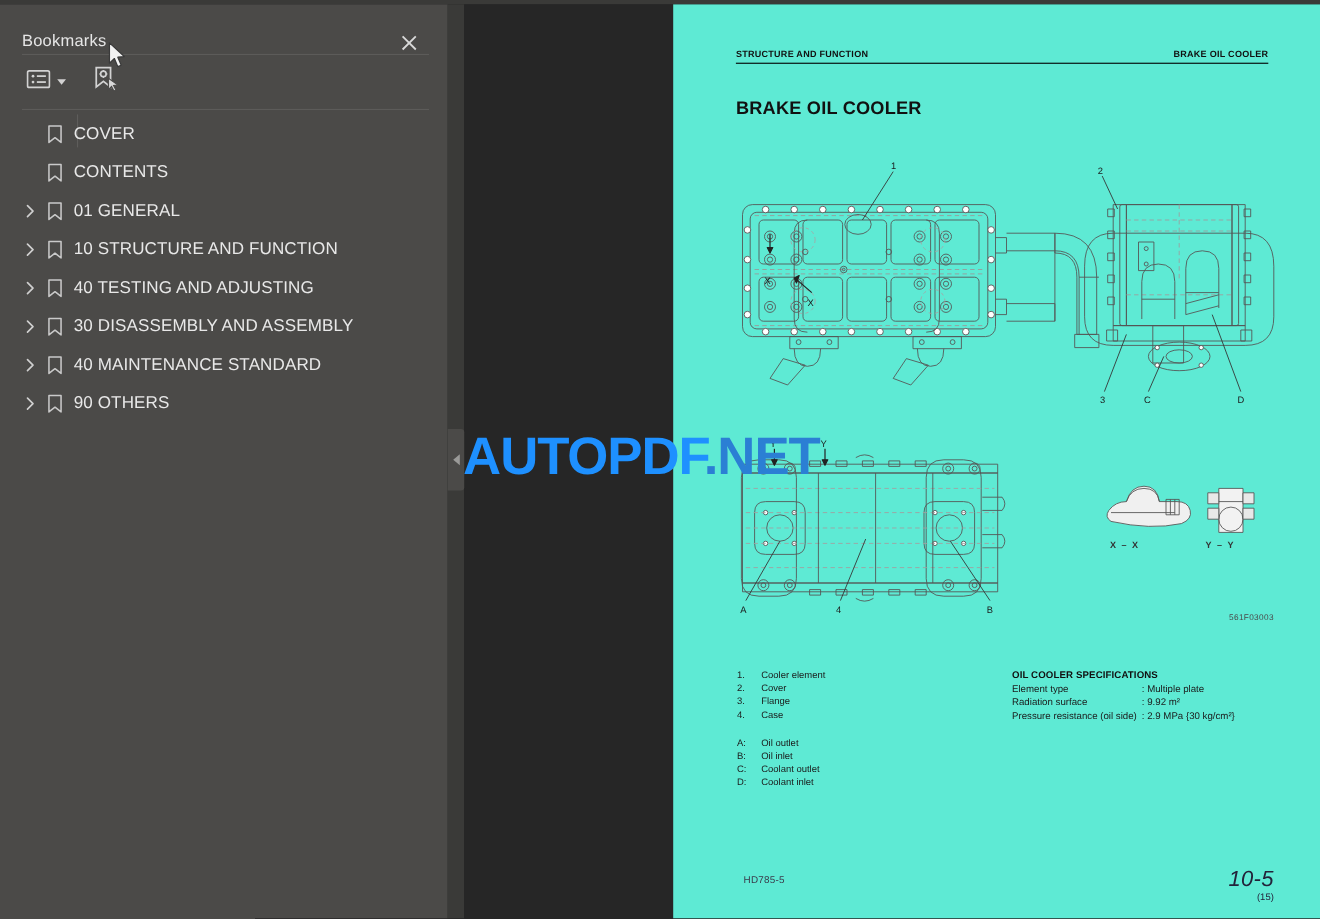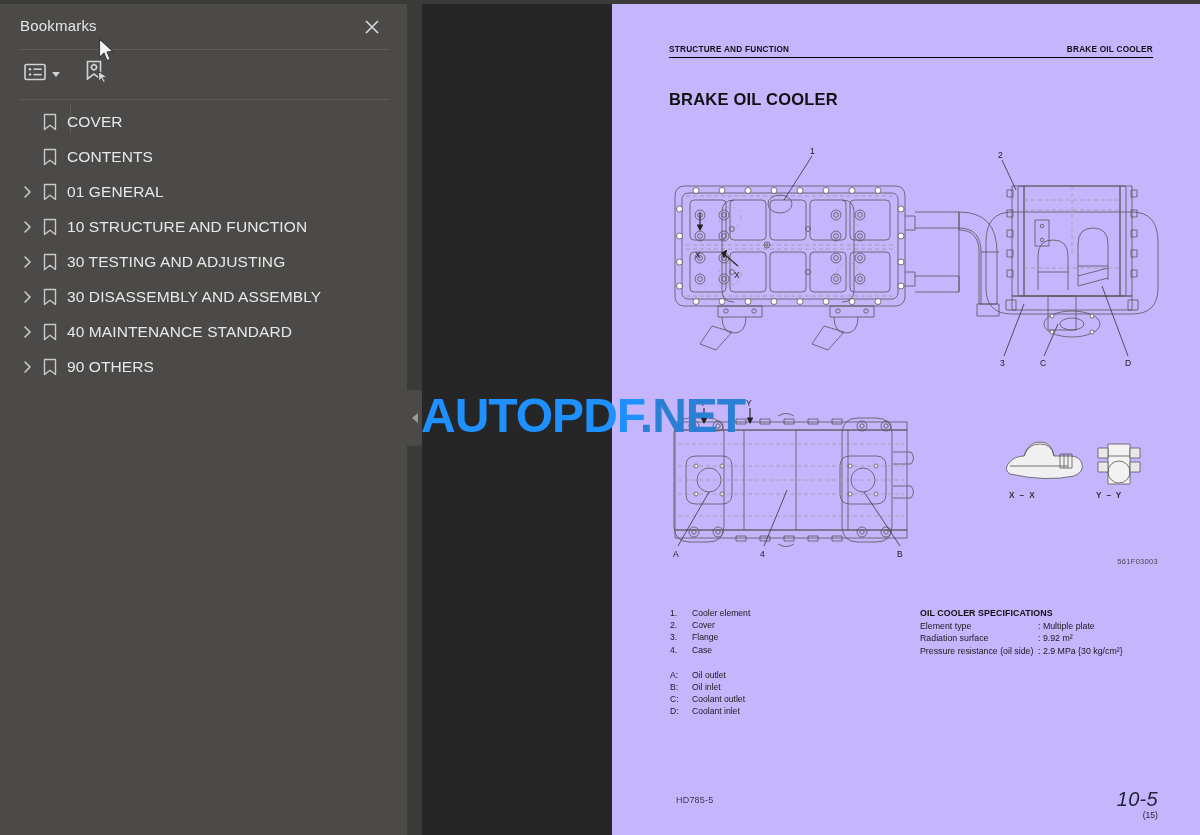--- a/index.html
+++ b/index.html
@@ -16,21 +16,21 @@
     position: absolute; left: 0; top: 0; width: 1200px; height: 4px;
     background: #3a3a38;
   }
 
   
   .sidebar {
     position: absolute; left: 0; top: 4px; width: 407px; height: 831px;
     background: #4b4a48;
   }
   .sidebar-header {
-    position: relative; height: 45px;
+    position: relative; height: 45px; margin-top: 12px;
   }
   .sidebar-title {
     position: absolute; left: 20px; top: 13px;
     font-size: 15px; color: #e6e6e6; letter-spacing: .2px;
   }
   .close-btn {
     position: absolute; right: 24px; top: 12px;
     width: 22px; height: 22px; cursor: pointer;
   }
   .close-btn svg { display:block; }
@@ -101,21 +101,21 @@
   .collapse-handle .tri {
     width: 0; height: 0;
     border-top: 5px solid transparent;
     border-bottom: 5px solid transparent;
     border-right: 6px solid #9a9a98;
   }
 
   
   .page {
     position: absolute; left: 612px; top: 4px; width: 588px; height: 831px;
-    background: #c4b5fd;
+    background: #5eead4;
   }
   .pg-head {
     position: absolute; left: 57px; top: 36px; width: 484px; height: 18px;
     border-bottom: 1.6px solid #000;
   }
   .pg-head-l, .pg-head-r {
     position: absolute; bottom: 3px;
     font-size: 8.2px; font-weight: bold; color: #111;
     letter-spacing: .25px;
   }
@@ -263,21 +263,21 @@
           <span class="bm-twisty">
             <svg width="10" height="14" viewBox="0 0 10 14">
               <path d="M2 2 L7 7 L2 12" stroke="#cfcfcf" stroke-width="1.5" fill="none" stroke-linecap="round" stroke-linejoin="round"></path>
             </svg>
           </span>
           <span class="bm-icon">
             <svg width="14" height="18" viewBox="0 0 14 18">
               <path d="M1.5 1.5 h11 v15 l-5.5 -4.3 l-5.5 4.3 z" fill="none" stroke="#c9c9c9" stroke-width="1.4" stroke-linejoin="round"></path>
             </svg>
           </span>
-          <span class="bm-label">30 TESTING AND ADJUSTING</span>
+          <span class="bm-label">40 TESTING AND ADJUSTING</span>
         </div>
         <div class="bm-item">
           <span class="bm-twisty">
             <svg width="10" height="14" viewBox="0 0 10 14">
               <path d="M2 2 L7 7 L2 12" stroke="#cfcfcf" stroke-width="1.5" fill="none" stroke-linecap="round" stroke-linejoin="round"></path>
             </svg>
           </span>
           <span class="bm-icon">
             <svg width="14" height="18" viewBox="0 0 14 18">
               <path d="M1.5 1.5 h11 v15 l-5.5 -4.3 l-5.5 4.3 z" fill="none" stroke="#c9c9c9" stroke-width="1.4" stroke-linejoin="round"></path>

